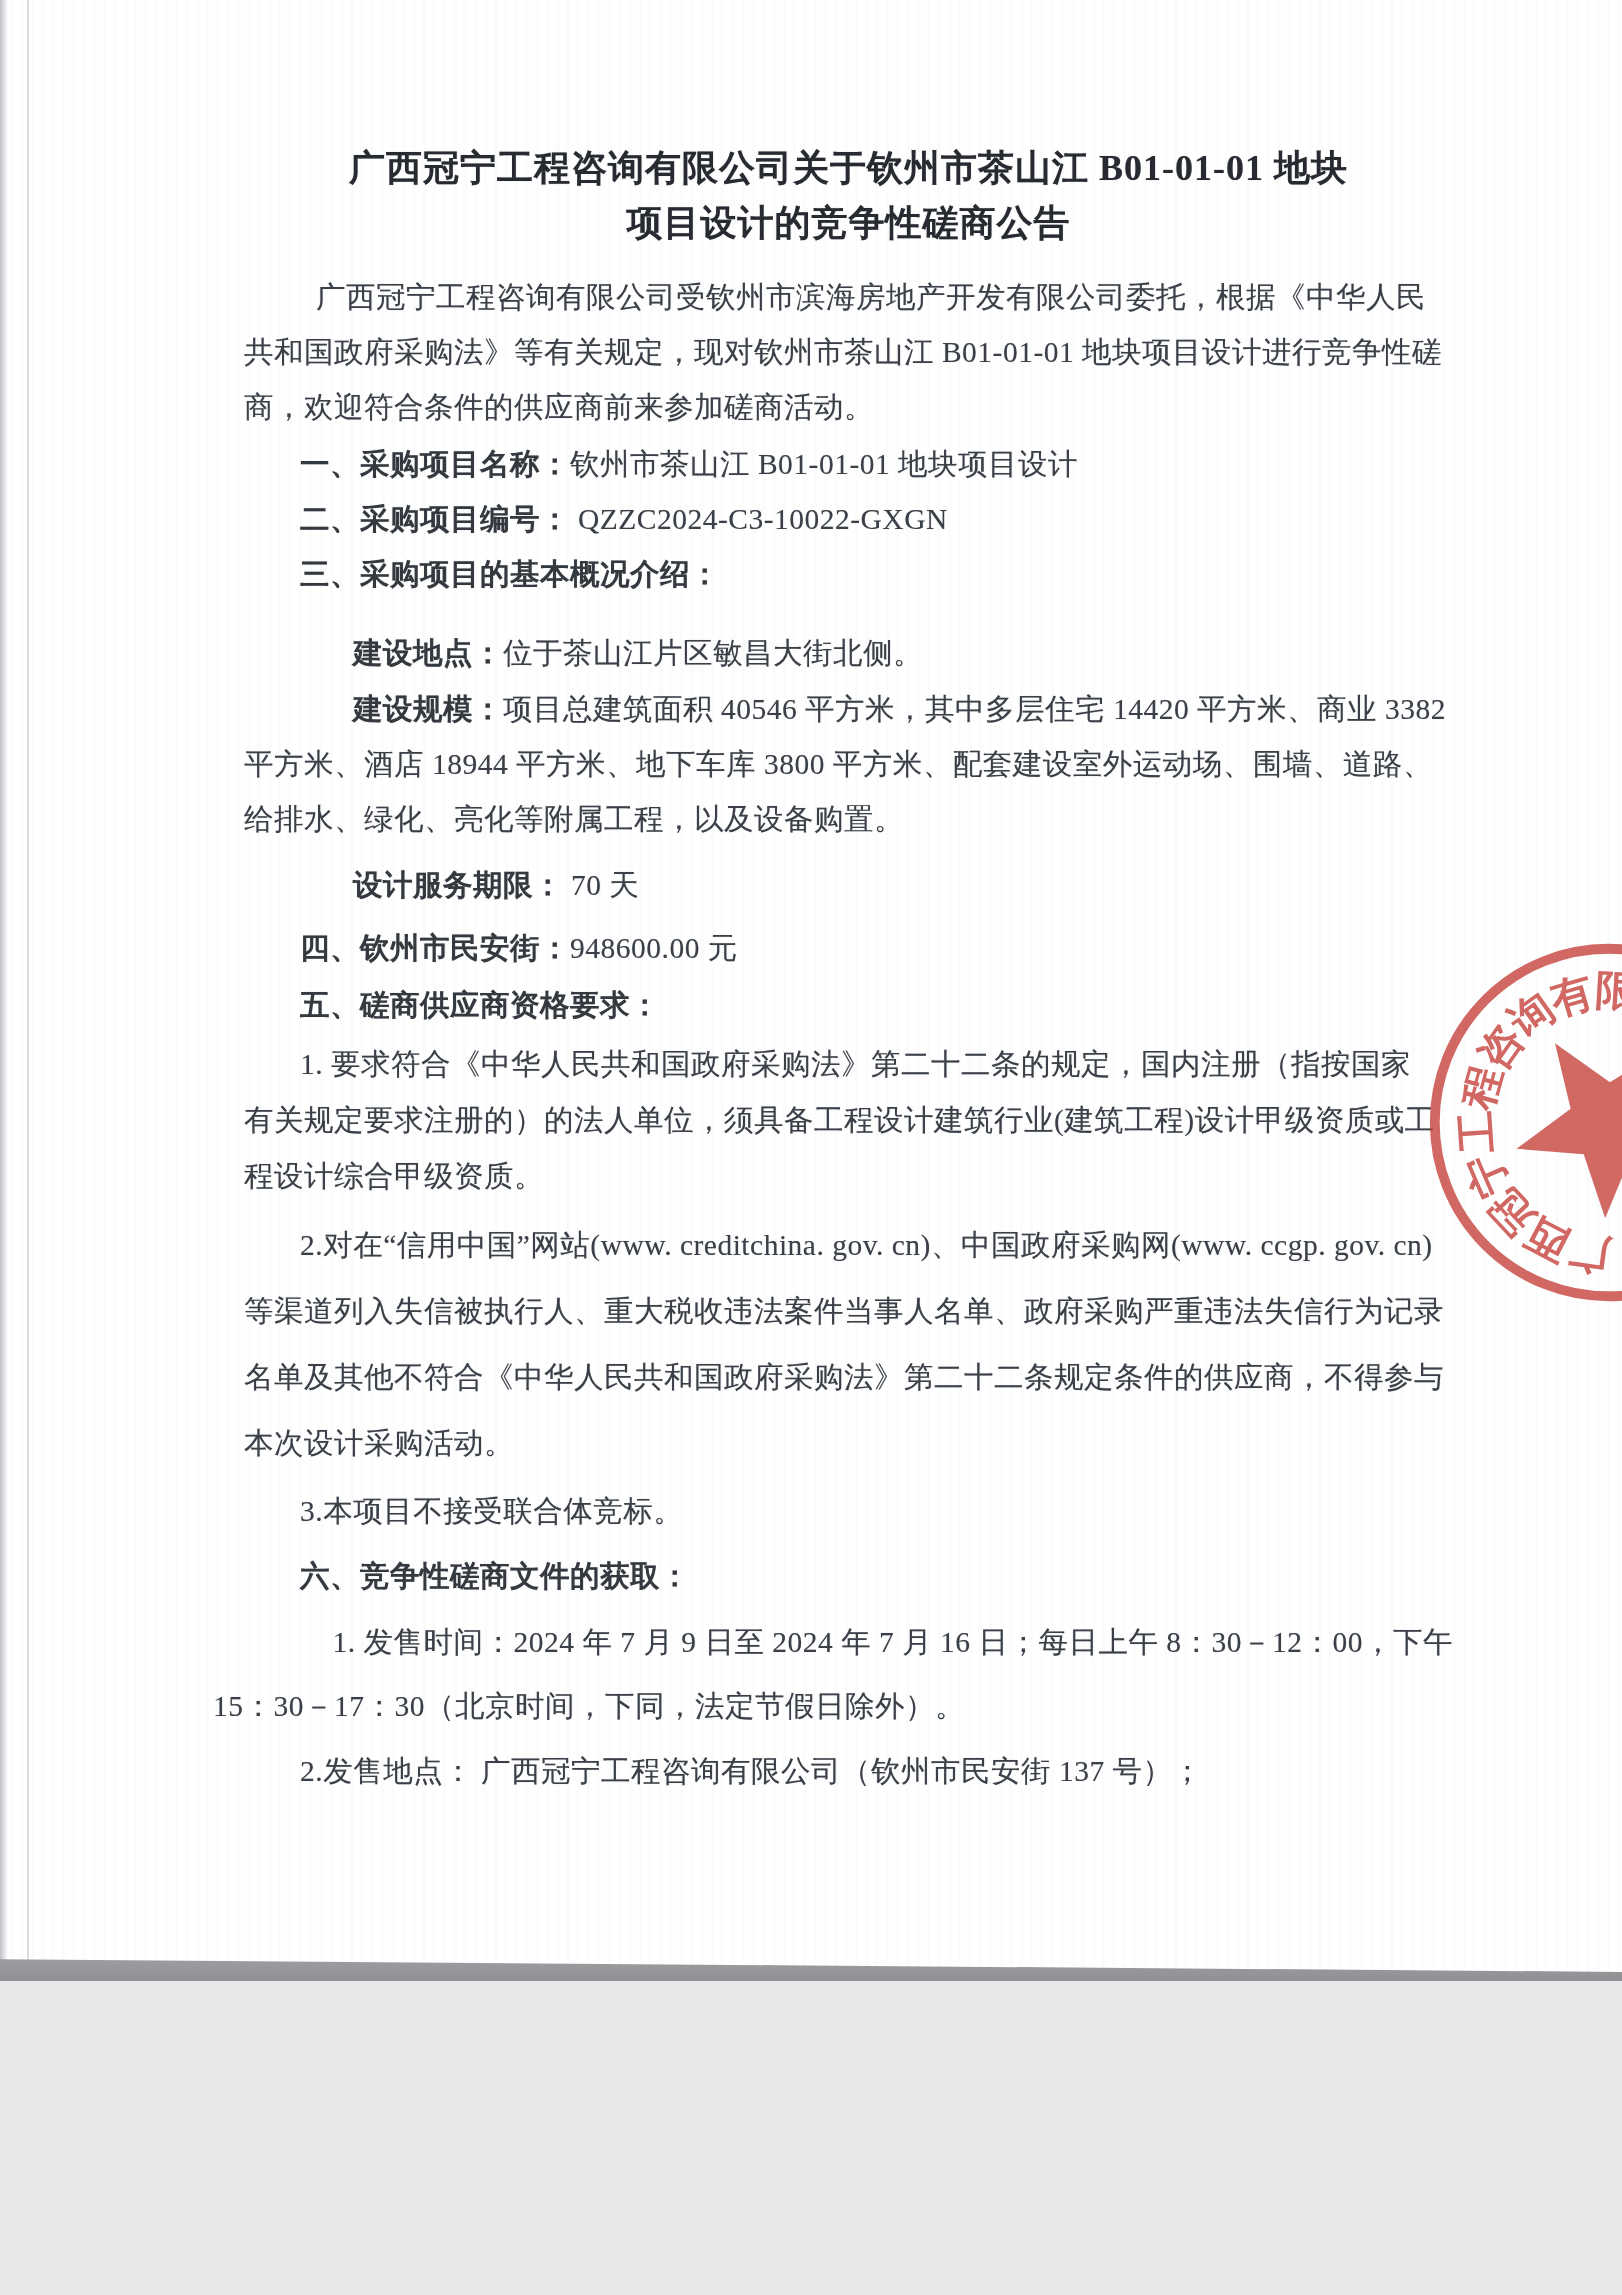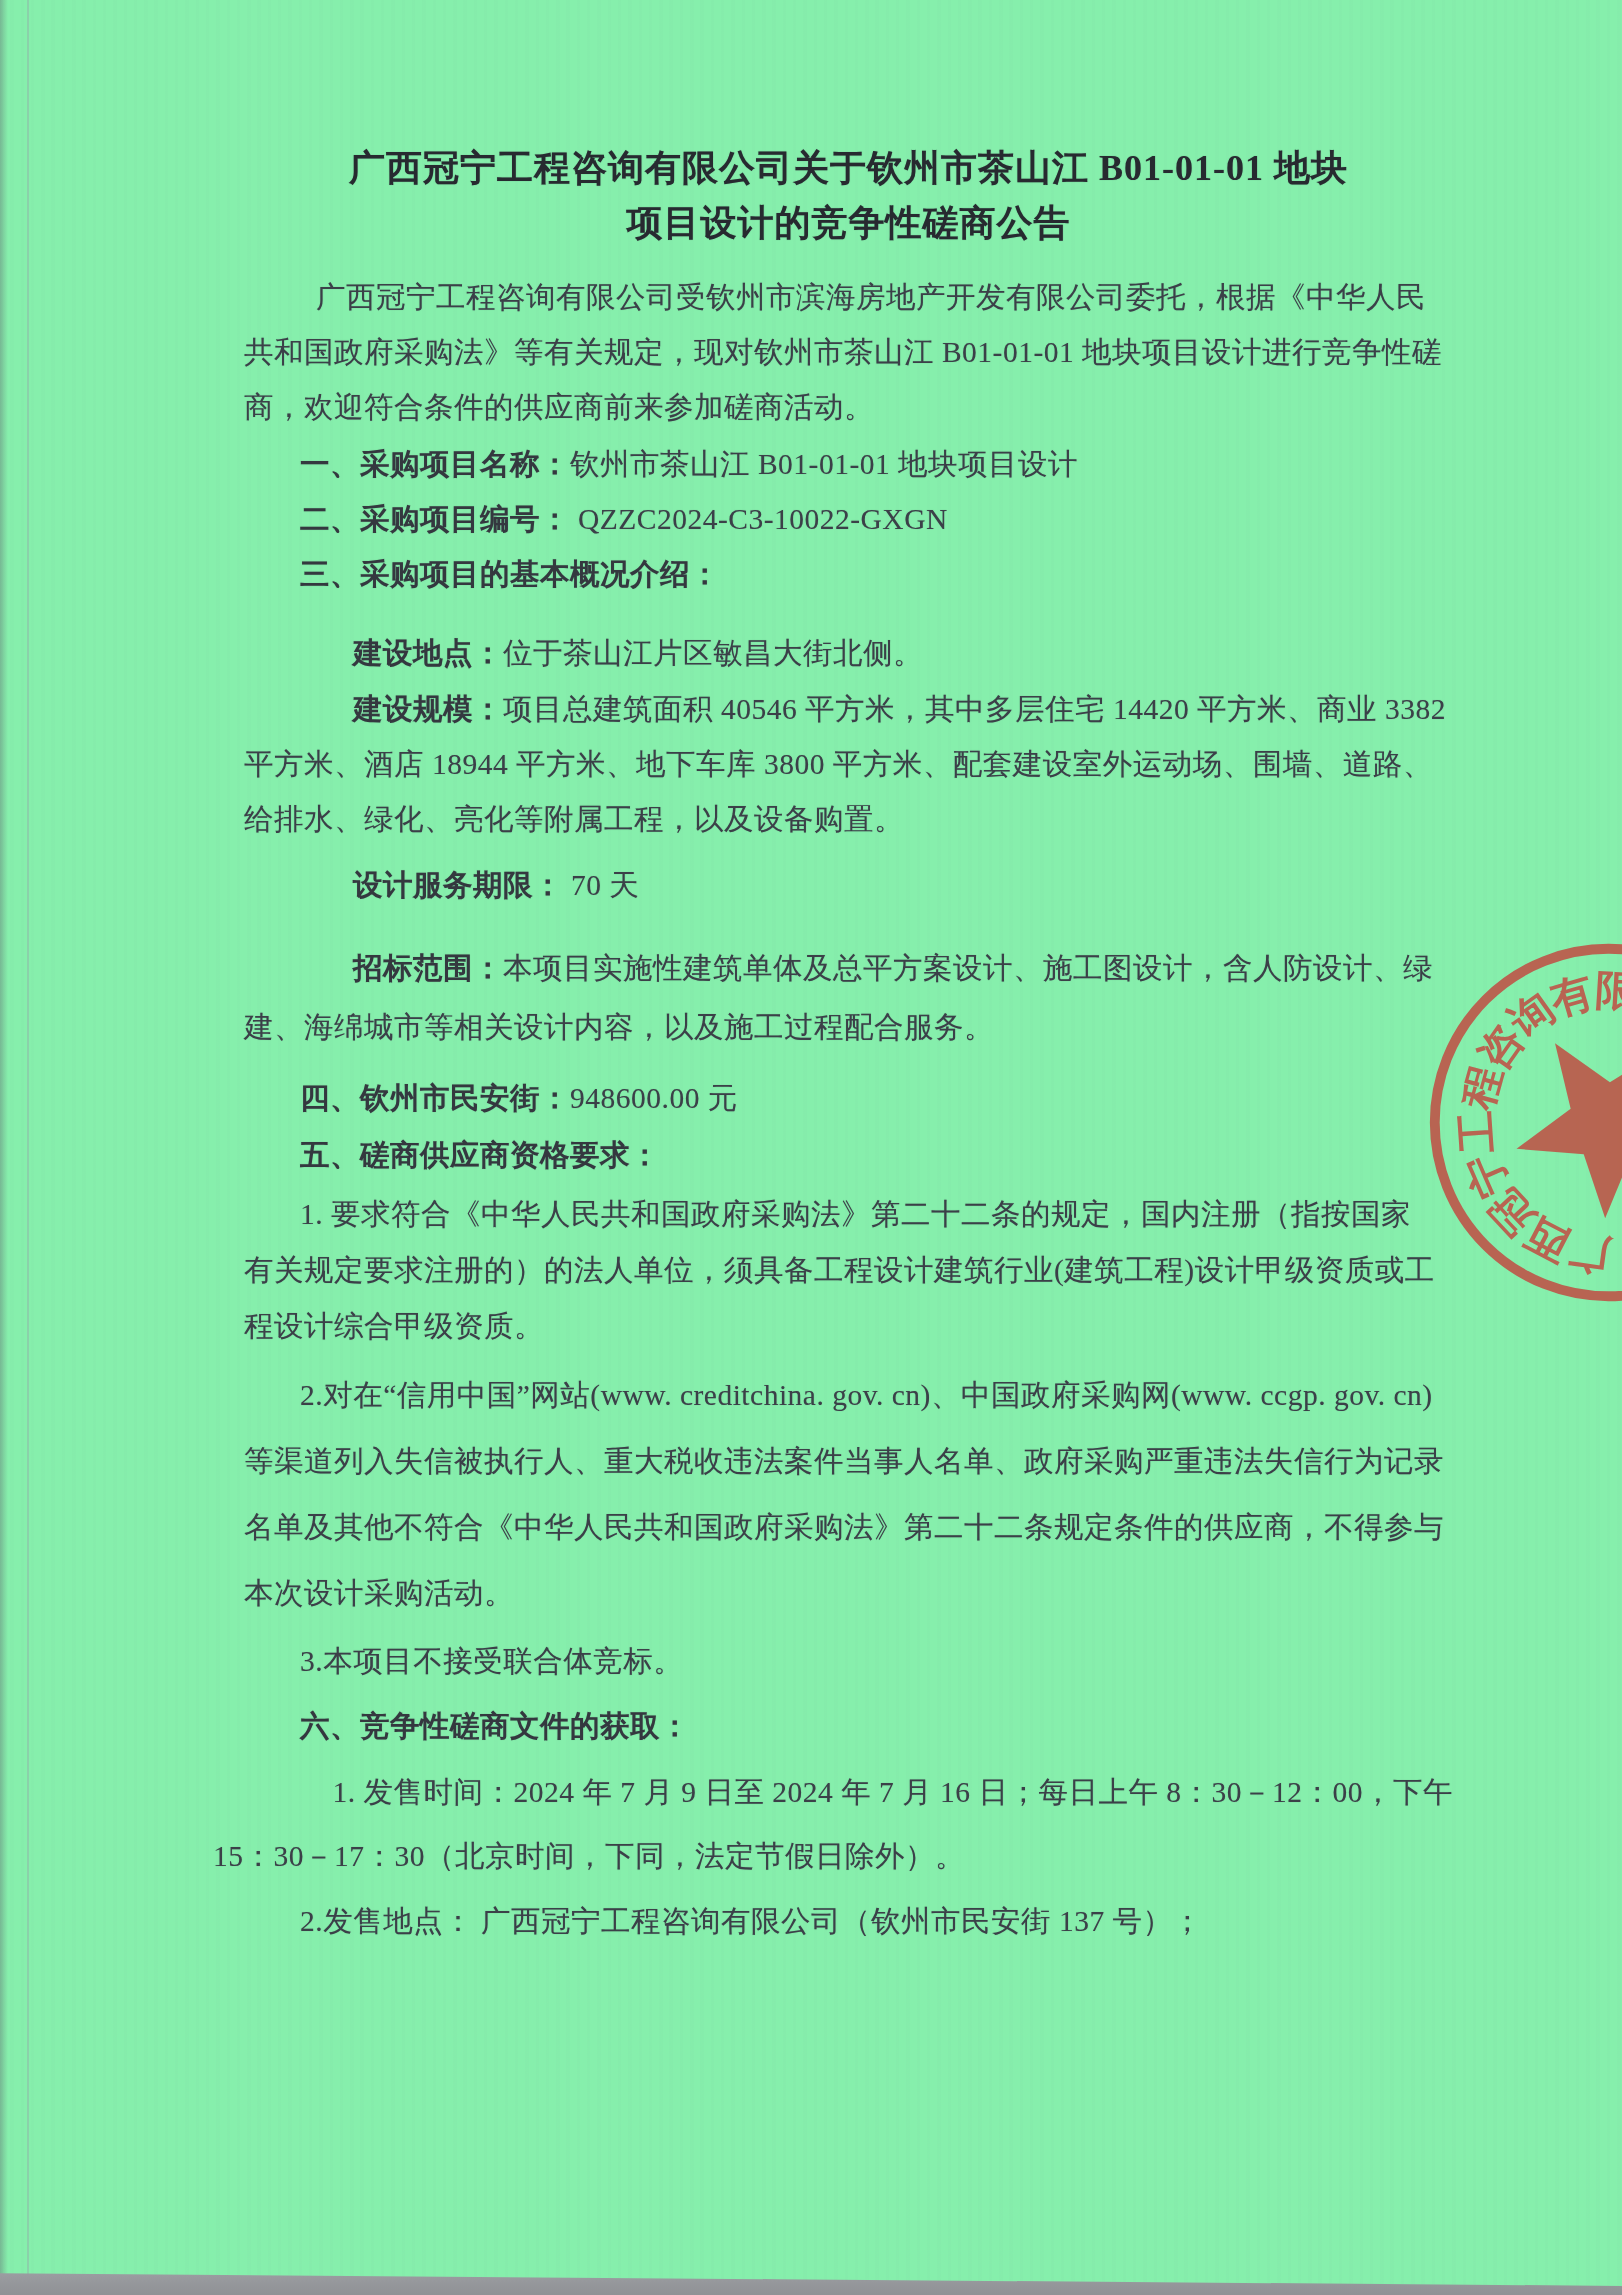--- a/index.html
+++ b/index.html
@@ -1,19 +1,19 @@
 <!DOCTYPE html>
 <html style="font-size:7.9px"><head>
 <meta charset="utf-8">
 <style>
   html,body { margin:0; padding:0; background:#e8e8e8; }
   .page {
     position:relative;
-    width:1623px; height:2295px;
-    background:#86efac;
+    width:1623px; height:1981px;
+    background:#ffffff;
     overflow:hidden;
     font-family:"Liberation Serif", serif;
   }
   
   .page::before {
     content:""; position:absolute; inset:0; pointer-events:none;
     background:repeating-linear-gradient(90deg,
       rgba(90,100,120,0.018) 0 3.4px, rgba(0,0,0,0) 3.4px 10.3px);
   }
   .left-shade {
@@ -83,22 +83,20 @@
 
     <p class="sub90" style="margin-top:29.5px"><b>建设地点：</b><span>位于茶山江片区敏昌大街北侧。</span></p>
 
     <p class="sub112" style="margin-top:6.9px"><b>建设规模：</b><span>项目总建筑面积 40546 平方米，其中多层住宅 14420 平方米、商业 3382
 平方米、酒店 18944 平方米、地下车库 3800 平方米、配套建设室外运动场、围墙、道路、
 给排水、绿化、亮化等附属工程，以及设备购置。</span></p>
 
 
     <p class="sub90" style="margin-top:15.7px"><b>设计服务期限：</b><span>&nbsp;70 天</span></p>
 
-    <p class="sub120" style="margin-top:32px"><b>招标范围：</b><span>本项目实施性建筑单体及总平方案设计、施工图设计，含人防设计、绿
-建、海绵城市等相关设计内容，以及施工过程配合服务。</span></p>
 
     <p class="h-item90" style="margin-top:19.6px"><b>四、钦州市民安街：</b><span>948600.00 元</span></p>
 
     <p class="h-item90" style="margin-top:12.3px"><b>五、磋商供应商资格要求：</b></p>
 
     <p class="q115" style="margin-top:9.8px">1. 要求符合《中华人民共和国政府采购法》第二十二条的规定，国内注册（指按国家
 有关规定要求注册的）的法人单位，须具备工程设计建筑行业(建筑工程)设计甲级资质或工
 程设计综合甲级资质。</p>
 
     <p class="q134" style="margin-top:7.4px">2.对在“信用中国”网站(www. creditchina. gov. cn)、中国政府采购网(www. ccgp. gov. cn)

